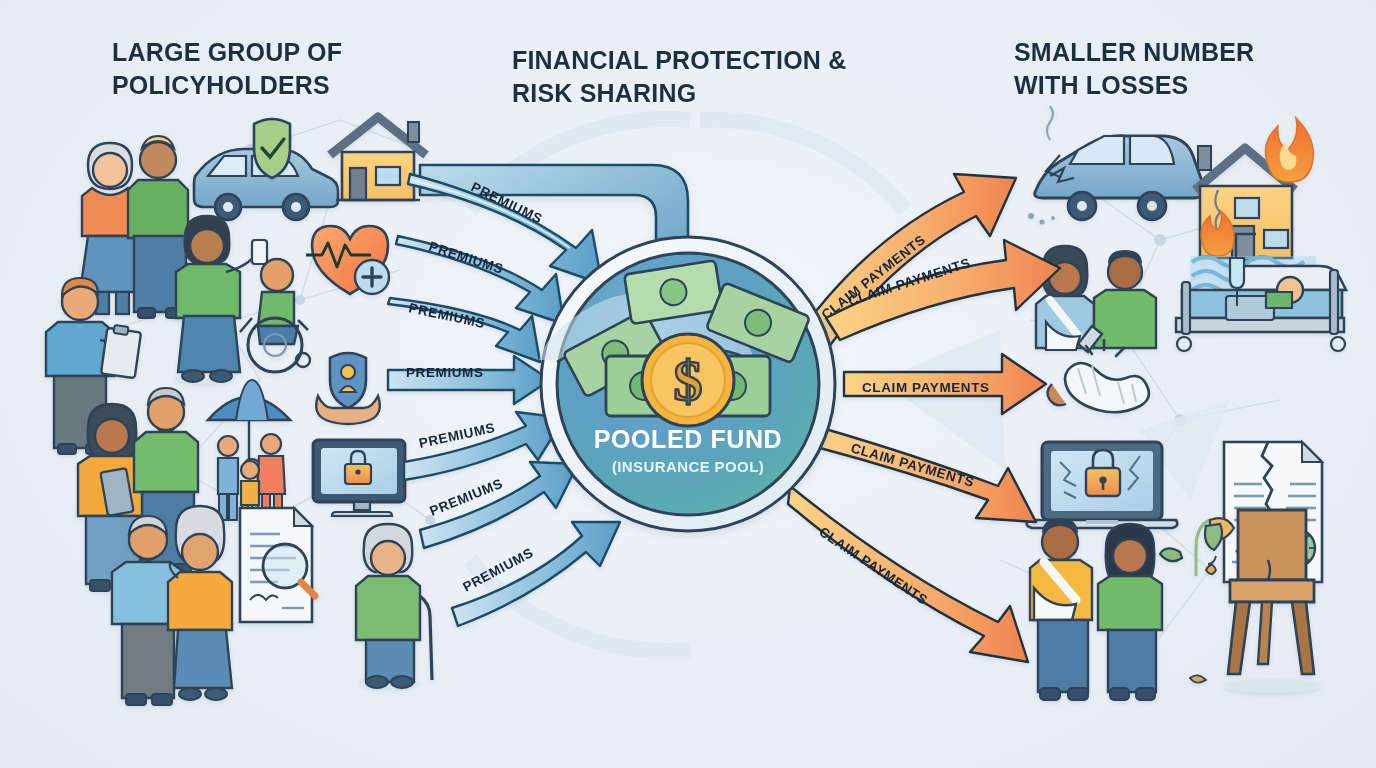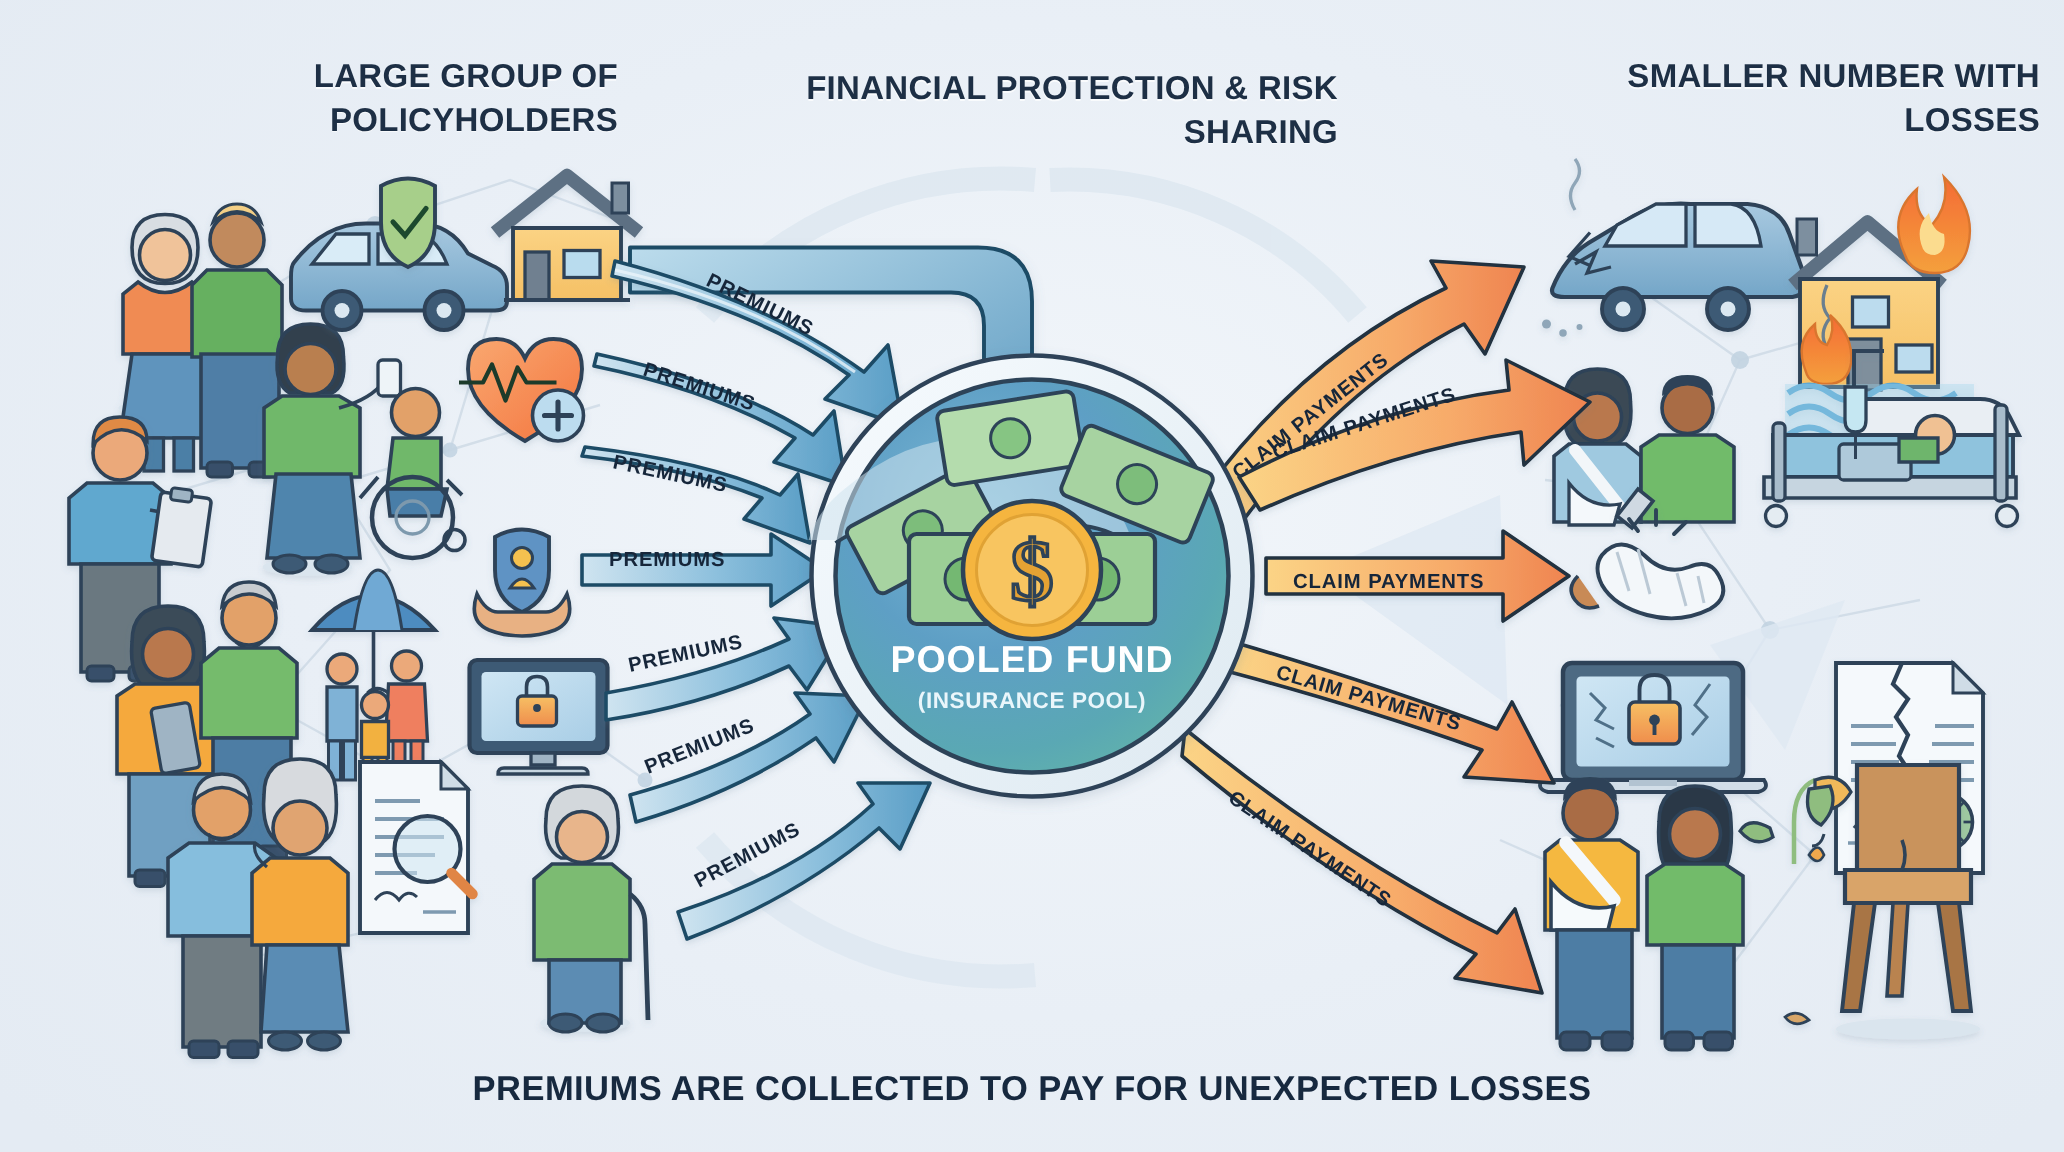--- a/index.html
+++ b/index.html
@@ -8,28 +8,28 @@
     font-family:"Liberation Sans", sans-serif;
     background:#eaf0f6;
   }
   #stage{
     position:relative;width:1376px;height:768px;
     background:
       radial-gradient(ellipse 900px 600px at 50% 45%, #f2f6fa 0%, #e9eff6 55%, #e4ebf3 100%);
     overflow:hidden;
   }
   .hdr{
-    position:absolute;text-align:right;
+    position:absolute;text-align:left;
     color:#1d2f45;font-weight:700;letter-spacing:.2px;
-    font-size:22px;line-height:1.32;text-transform:uppercase;
+    font-size:25px;line-height:1.32;text-transform:uppercase;
     text-shadow:0 1px 0 rgba(255,255,255,.7);
   }
   #hdr-left{left:112px;top:36px;width:300px;}
   #hdr-mid{left:512px;top:44px;width:380px;}
-  #hdr-right{left:1050px;top:36px;width:310px;}
+  #hdr-right{left:1014px;top:36px;width:310px;}
 
   #caption{
     position:absolute;left:0;top:712px;width:1376px;text-align:center;
     color:#17293f;font-weight:700;font-size:23px;letter-spacing:.3px;
     text-transform:uppercase;
   }
   svg.layer{position:absolute;left:0;top:0;width:1376px;height:768px;}
   .arrowlbl{
     font-family:"Liberation Sans",sans-serif;
     font-weight:700;letter-spacing:.6px;fill:#16263a;
@@ -599,15 +599,14 @@
       </g>
     </g>
 
     <text class="poolTitle" x="688" y="448" text-anchor="middle">POOLED FUND</text>
     <text class="poolSub" x="688" y="472" text-anchor="middle">(INSURANCE POOL)</text>
   </svg>
 
   <div class="hdr" id="hdr-left">LARGE GROUP OF POLICYHOLDERS</div>
   <div class="hdr" id="hdr-mid">FINANCIAL PROTECTION &amp; RISK SHARING</div>
   <div class="hdr" id="hdr-right">SMALLER NUMBER WITH LOSSES</div>
-  <div id="caption">PREMIUMS ARE COLLECTED TO PAY FOR UNEXPECTED LOSSES</div>
 
 </div>
 
 </body></html>

